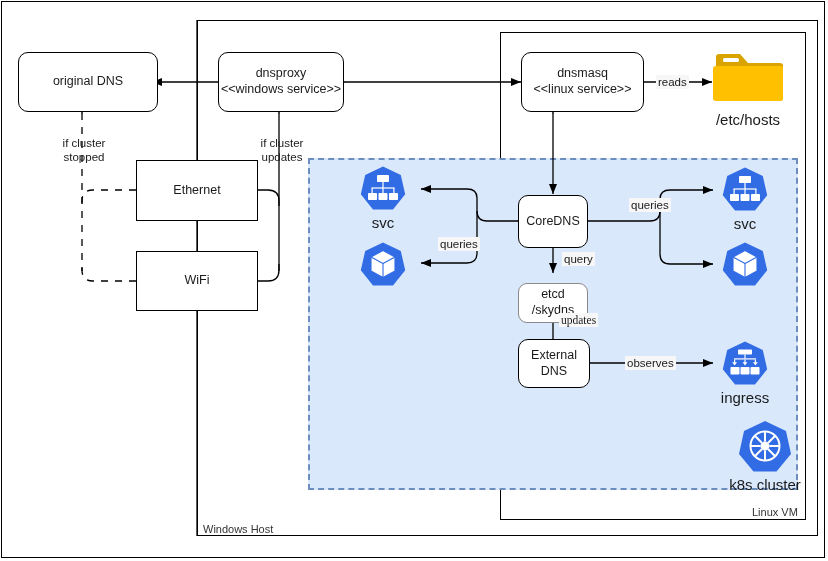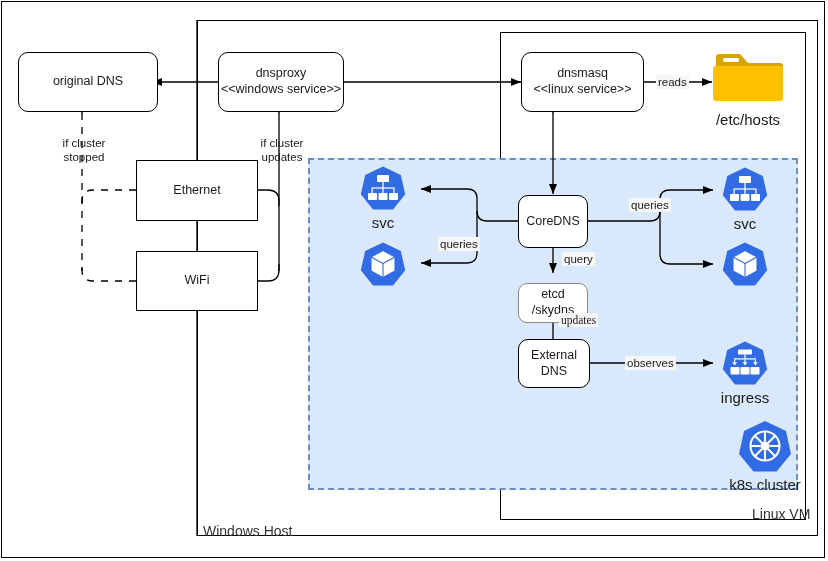--- a/index.html
+++ b/index.html
@@ -1,20 +1,20 @@
 <!DOCTYPE html>
 <html><head>
 <meta charset="utf-8">
 <style>
   html,body{margin:0;padding:0;background:#ffffff;}
   body{font-family:"Liberation Sans", sans-serif;}
   #canvas{position:relative;width:828px;height:561px;background:#ffffff;overflow:hidden;}
   .page-border{position:absolute;left:1px;top:1px;width:824px;height:557px;border:1px solid #000;box-sizing:border-box;}
   .container-box{position:absolute;border:1px solid #000;box-sizing:border-box;background:transparent;}
-  .container-label{position:absolute;font-size:14px;color:#333;white-space:nowrap;}
+  .container-label{position:absolute;font-size:11px;color:#333;white-space:nowrap;}
   .k8s-region{position:absolute;background:#dae8fc;border:2px dashed #6c8ebf;box-sizing:border-box;}
   .node{position:absolute;box-sizing:border-box;background:#ffffff;border:1px solid #000;
         display:flex;flex-direction:column;align-items:center;justify-content:center;
         font-size:12.5px;color:#1a1a1a;line-height:1.25;text-align:center;z-index:6;}
   .node.rounded{border-radius:10px;}
   .node.sharp{border-radius:0;}
   .node.gray{border:1.5px solid #8a8a8a;border-radius:9px;}
   .node .l2{display:block;}
   .icon-wrap{position:absolute;z-index:6;display:flex;flex-direction:column;align-items:center;}
   .icon-cap{font-size:15px;color:#1a1a1a;margin-top:3px;white-space:nowrap;}

